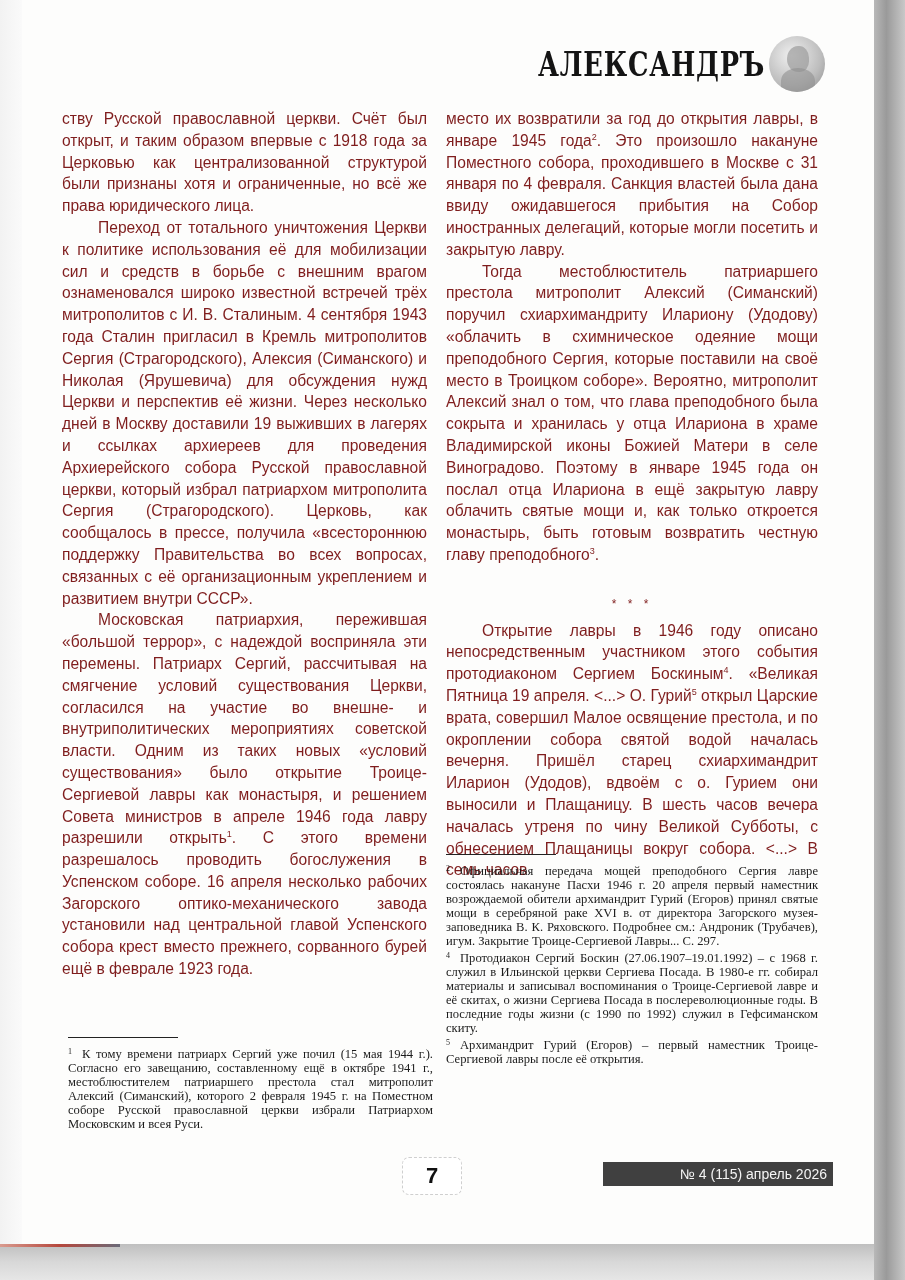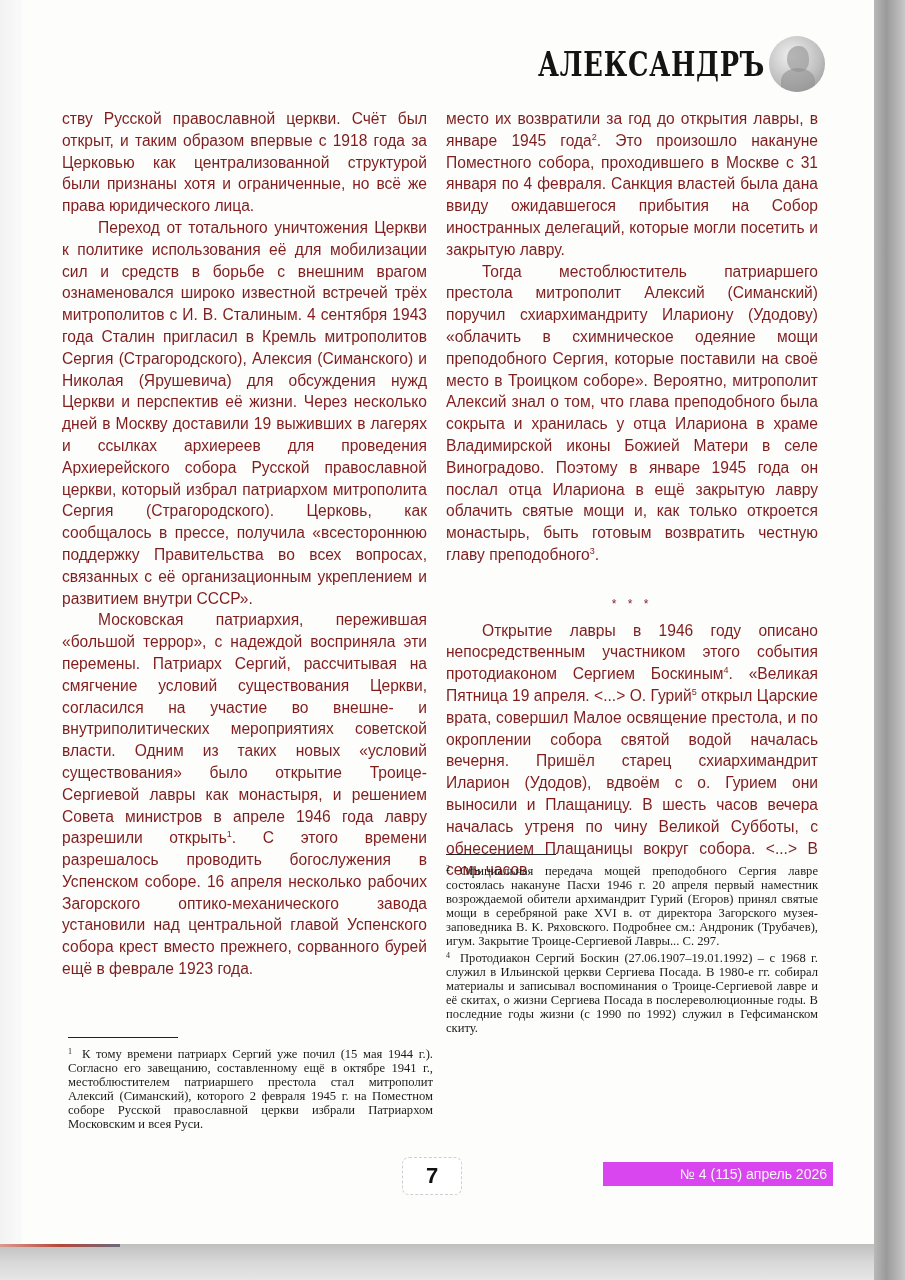--- a/index.html
+++ b/index.html
@@ -119,18 +119,19 @@
 
 <div class="footnotes left">
   <div class="fn-rule"></div>
   <div class="fn"><span class="num">1</span><span>К тому времени патриарх Сергий уже почил (15 мая 1944 г.). Согласно его завещанию, составленному ещё в октябре 1941 г., местоблюстителем патриаршего престола стал митрополит Алексий (Симанский), которого 2 февраля 1945 г. на Поместном соборе Русской православной церкви избрали Патриархом Московским и всея Руси.</span></div>
 </div>
 
 <div class="footnotes right">
   <div class="fn-rule"></div>
   <div class="fn"><span class="num">2</span><span>Официальная передача мощей преподобного Сергия лавре состоялась накануне Пасхи 1946 г. 20 апреля первый наместник возрождаемой обители архимандрит Гурий (Егоров) принял святые мощи в серебряной раке XVI в. от директора Загорского музея-заповедника В. К. Ряховского. Подробнее см.: Андроник (Трубачев), игум. Закрытие Троице-Сергиевой Лавры... С. 297.</span></div>
   <div class="fn"><span class="num">4</span><span>Протодиакон Сергий Боскин (27.06.1907–19.01.1992) – с 1968 г. служил в Ильинской церкви Сергиева Посада. В 1980-е гг. собирал материалы и записывал воспоминания о Троице-Сергиевой лавре и её скитах, о жизни Сергиева Посада в послереволюционные годы. В последние годы жизни (с 1990 по 1992) служил в Гефсиманском скиту.</span></div>
+  <div class="fn"><span class="num">5</span><span>Архимандрит Гурий (Егоров) – первый наместник Троице-Сергиевой лавры после её открытия.</span></div>
 </div>
 
 <div class="page-number">7</div>
-<div class="issue-band" style="background: #d946ef;">
+<div class="issue-band" style="background: #404040;">
   <span>№ 4 (115)  апрель 2026</span>
 </div>
 
 </body></html>

